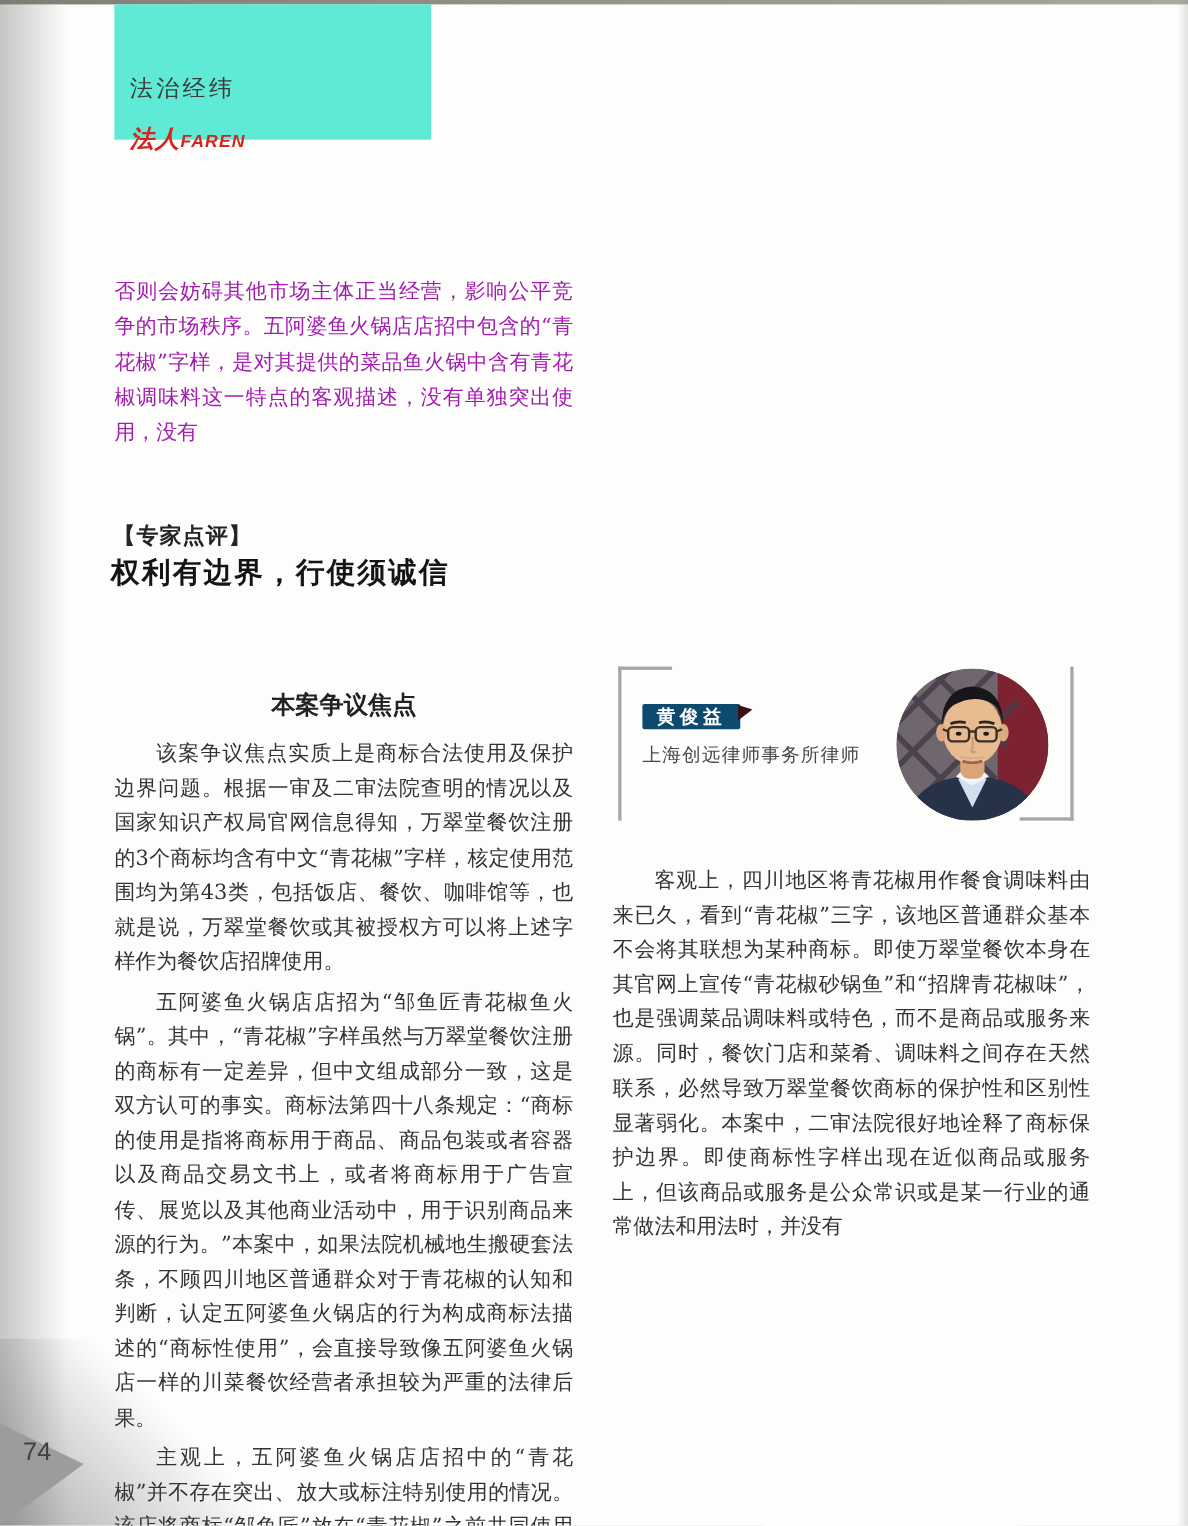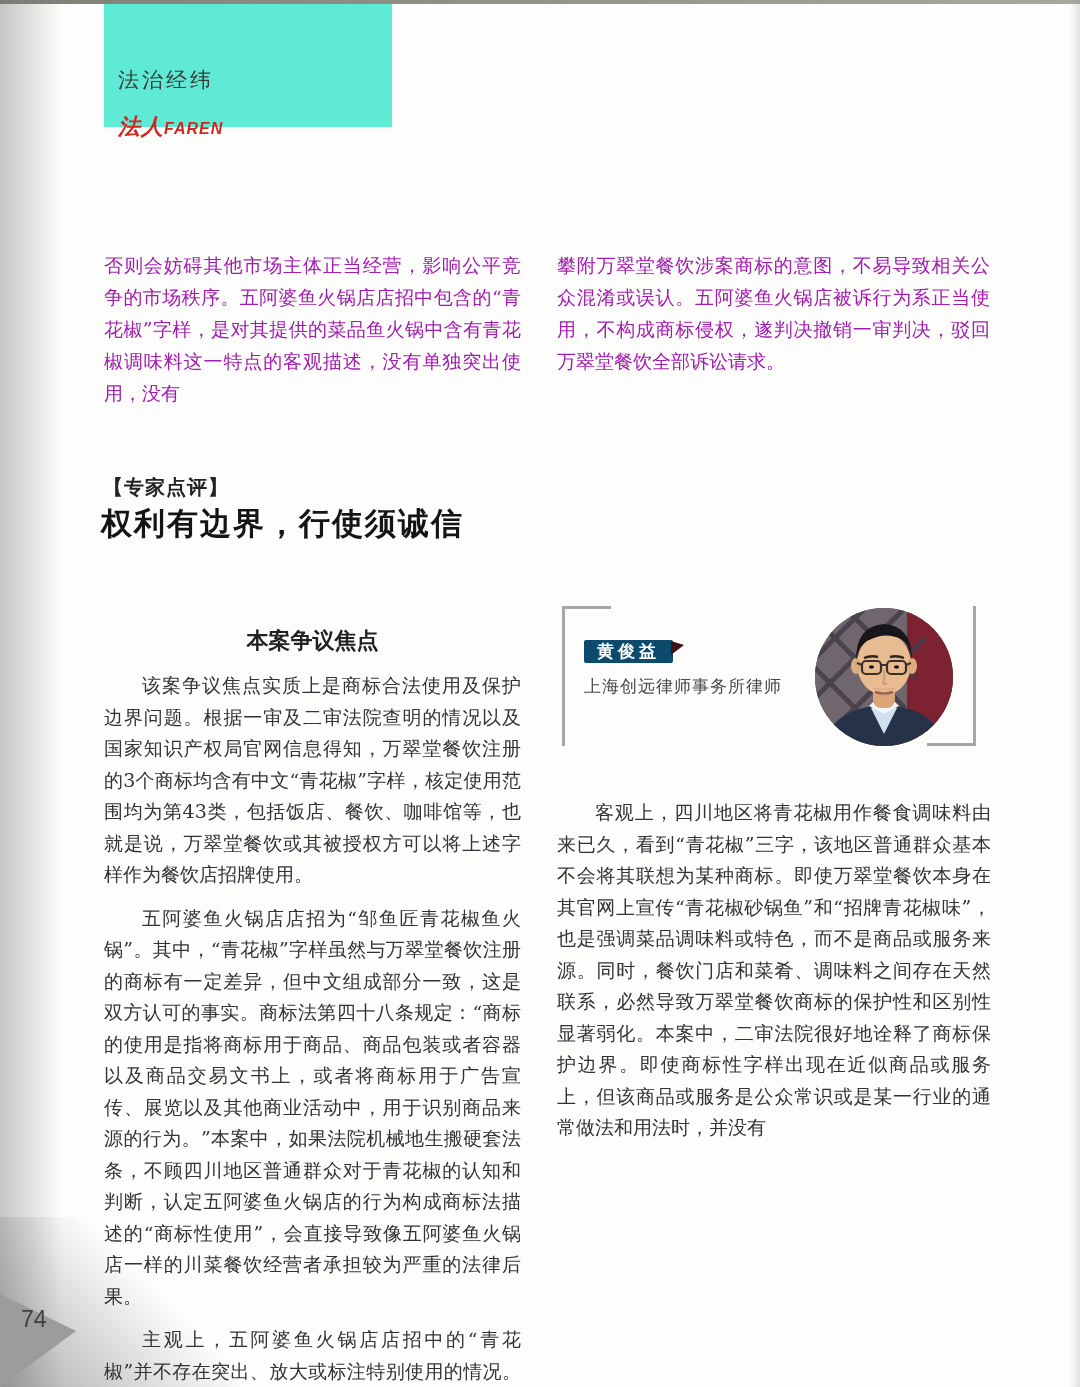--- a/index.html
+++ b/index.html
@@ -23,27 +23,27 @@
            font-size:22px;color:#d7231f;letter-spacing:1px;}
   .logo-en{font-family:"Liberation Sans",sans-serif;font-style:italic;font-weight:700;
            font-size:16px;color:#d7231f;letter-spacing:1px;}
   
   .body-text{font-size:19px;line-height:32px;text-align:justify;color:#a21caf;}
   .intro-left{position:absolute;left:104px;top:249px;width:417px;}
   .intro-right{position:absolute;left:557px;top:249px;width:433px;}
   .kicker{position:absolute;left:103px;top:474px;font-size:20px;font-weight:600;
           color:#242424;letter-spacing:1px;}
   .title{position:absolute;left:101px;top:503px;font-family:"Liberation Sans",sans-serif;
-         font-size:31px;font-weight:700;color:#141414;letter-spacing:2px;}
+         font-size:26px;font-weight:700;color:#141414;letter-spacing:2px;}
   .col-body{position:absolute;width:417px;}
   .left-body{left:104px;top:626px;}
   .right-body{left:557px;top:785px;width:434px;}
   .subhead{text-align:center;font-size:22px;font-weight:700;color:#222;margin:0 0 14px 0;}
   .col-body p{margin:0 0 5px 0;font-size:19px;line-height:31.5px;text-align:justify;color:#333;}
-  p.indent{text-indent:2em;margin-top:12px;}
+  p.indent{text-indent:2em;}
   
   .author-box{position:absolute;left:557px;top:600px;width:434px;height:148px;}
   .bracket-left{position:absolute;left:5px;top:6px;width:46px;height:137px;
                 border-left:3px solid #a6a6a6;border-top:3px solid #a6a6a6;}
   .bracket-right{position:absolute;left:370px;top:6px;width:46px;height:137px;
                  border-right:3px solid #a6a6a6;border-bottom:3px solid #a6a6a6;}
   .badge{position:absolute;left:27px;top:40px;background:#0c4a6e;color:#fff;
          font-family:"Liberation Sans",sans-serif;font-weight:700;font-size:17px;
          line-height:23px;padding:0 13px;letter-spacing:4px;border-radius:2px;}
   .badge-fold{position:absolute;left:114px;top:41px;width:0;height:0;
@@ -69,21 +69,20 @@
   <div class="corner-shade"></div>
 
   <div class="header-box">
     <div class="section-label">法治经纬</div>
     <div class="logo">
       <span class="logo-cn">法人</span><span class="logo-en">FAREN</span>
     </div>
   </div>
 
   <div class="intro-left body-text">否则会妨碍其他市场主体正当经营，影响公平竞争的市场秩序。五阿婆鱼火锅店店招中包含的“青花椒”字样，是对其提供的菜品鱼火锅中含有青花椒调味料这一特点的客观描述，没有单独突出使用，没有</div>
-  <div class="intro-right body-text">攀附万翠堂餐饮涉案商标的意图，不易导致相关公众混淆或误认。五阿婆鱼火锅店被诉行为系正当使用，不构成商标侵权，遂判决撤销一审判决，驳回万翠堂餐饮全部诉讼请求。</div>
 
   <div class="kicker">【专家点评】</div>
   <div class="title">权利有边界，行使须诚信</div>
 
   <div class="col-body left-body">
     <div class="subhead">本案争议焦点</div>
     <p class="indent">该案争议焦点实质上是商标合法使用及保护边界问题。根据一审及二审法院查明的情况以及国家知识产权局官网信息得知，万翠堂餐饮注册的3个商标均含有中文“青花椒”字样，核定使用范围均为第43类，包括饭店、餐饮、咖啡馆等，也就是说，万翠堂餐饮或其被授权方可以将上述字样作为餐饮店招牌使用。</p>
     <p class="indent">五阿婆鱼火锅店店招为“邹鱼匠青花椒鱼火锅”。其中，“青花椒”字样虽然与万翠堂餐饮注册的商标有一定差异，但中文组成部分一致，这是双方认可的事实。商标法第四十八条规定：“商标的使用是指将商标用于商品、商品包装或者容器以及商品交易文书上，或者将商标用于广告宣传、展览以及其他商业活动中，用于识别商品来源的行为。”本案中，如果法院机械地生搬硬套法条，不顾四川地区普通群众对于青花椒的认知和判断，认定五阿婆鱼火锅店的行为构成商标法描述的“商标性使用”，会直接导致像五阿婆鱼火锅店一样的川菜餐饮经营者承担较为严重的法律后果。</p>
     <p class="indent">主观上，五阿婆鱼火锅店店招中的“青花椒”并不存在突出、放大或标注特别使用的情况。该店将商标“邹鱼匠”放在“青花椒”之前共同使用在店招中，</p>
   </div>

